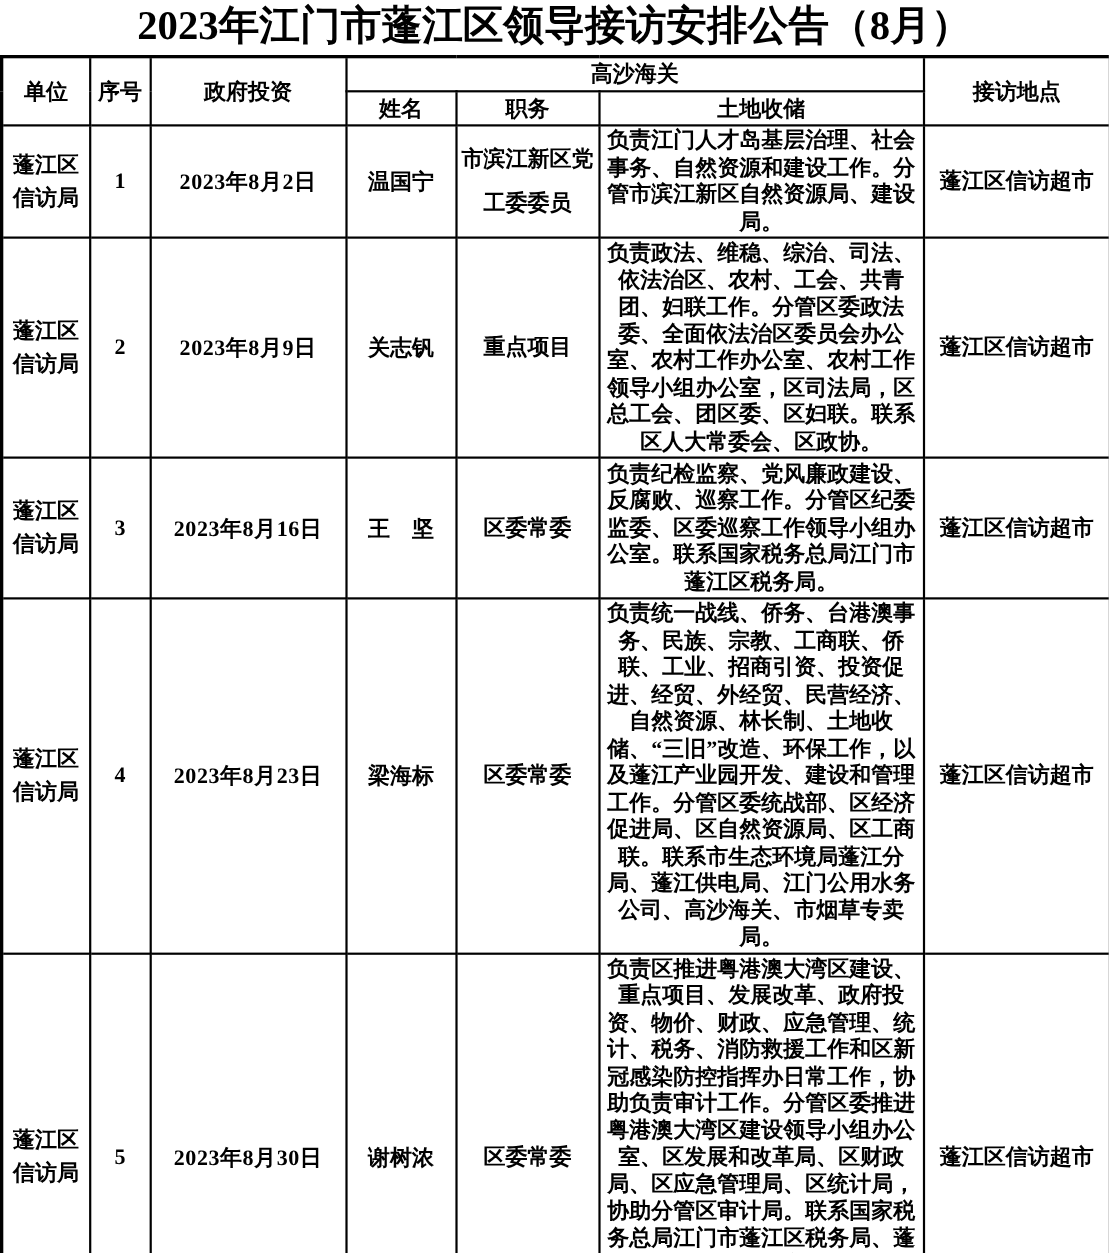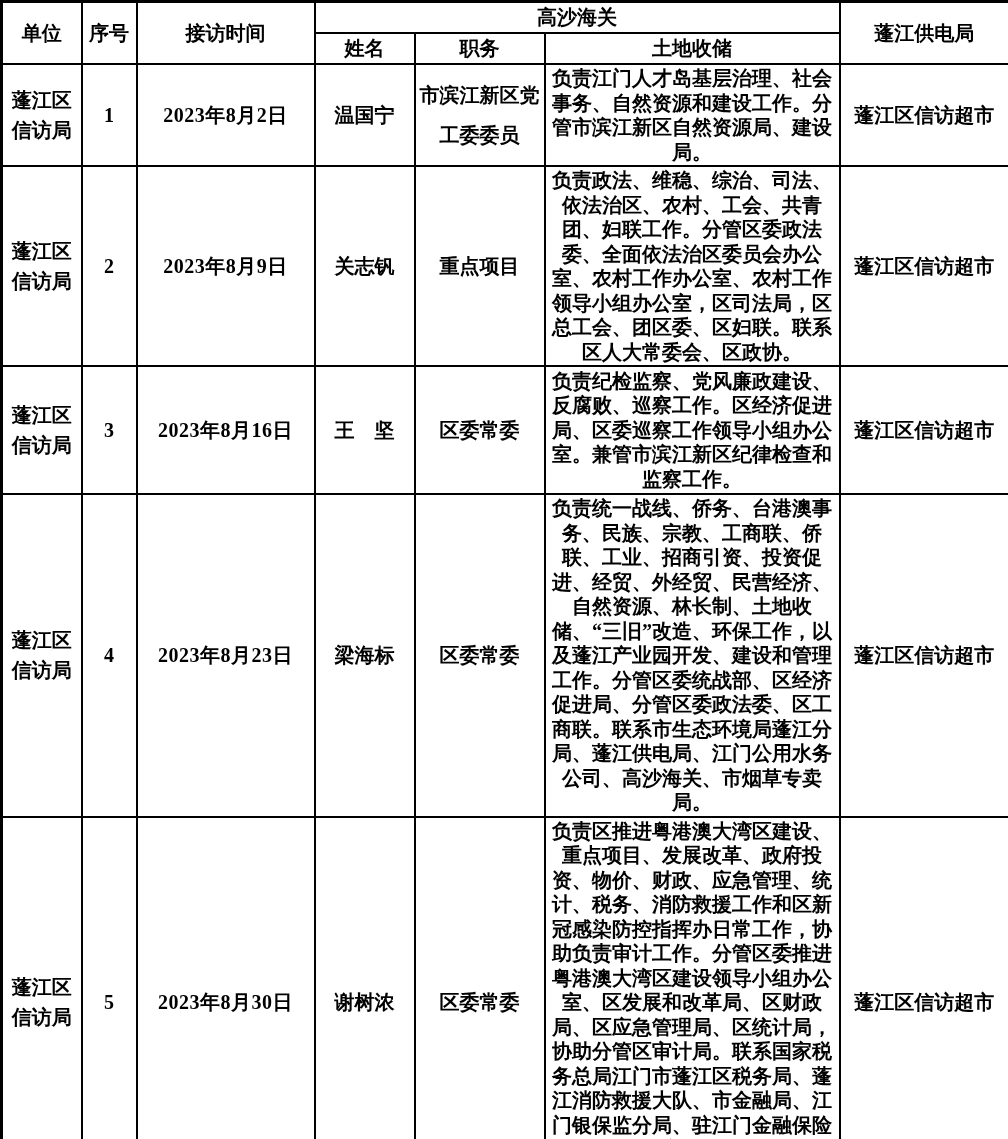--- a/index.html
+++ b/index.html
@@ -61,38 +61,39 @@
   }
   td.c-location {
     padding: 1px 4px;
     line-height: 26px;
   }
 </style>
 </head>
 <body>
 
 <div class="page">
+  <h1 class="title">2023年江门市蓬江区领导接访安排公告（8月）</h1>
 
   <table class="schedule">
     <colgroup>
       <col style="width:80px">
       <col style="width:55px">
       <col style="width:178px">
       <col style="width:100px">
       <col style="width:130px">
       <col style="width:295px">
       <col style="width:170px">
     </colgroup>
     <thead>
       <tr class="h1">
         <th rowspan="2">单位</th>
         <th rowspan="2">序号</th>
-        <th rowspan="2">接访时间</th>
+        <th rowspan="2">政府投资</th>
         <th colspan="3">高沙海关</th>
-        <th rowspan="2">蓬江供电局</th>
+        <th rowspan="2">接访地点</th>
       </tr>
       <tr class="h2">
         <th>姓名</th>
         <th>职务</th>
         <th>土地收储</th>
       </tr>
     </thead>
     <tbody id="rows">
         <tr style="height: 87px;">
     <td class="c-unit">蓬江区信访局</td>
@@ -111,30 +112,30 @@
     <td class="c-position">重点项目</td>
     <td class="c-duties">负责政法、维稳、综治、司法、依法治区、农村、工会、共青团、妇联工作。分管区委政法委、全面依法治区委员会办公室、农村工作办公室、农村工作领导小组办公室，区司法局，区总工会、团区委、区妇联。联系区人大常委会、区政协。</td>
     <td class="c-location">蓬江区信访超市</td>
   </tr>
         <tr style="height: 128px;">
     <td class="c-unit">蓬江区信访局</td>
     <td class="c-index">3</td>
     <td class="c-time">2023年8月16日</td>
     <td class="c-name">王　坚</td>
     <td class="c-position">区委常委</td>
-    <td class="c-duties">负责纪检监察、党风廉政建设、反腐败、巡察工作。区经济促进局、区委巡察工作领导小组办公室。兼管市滨江新区纪律检查和监察工作。</td>
+    <td class="c-duties">负责纪检监察、党风廉政建设、反腐败、巡察工作。分管区纪委监委、区委巡察工作领导小组办公室。联系国家税务总局江门市蓬江区税务局。</td>
     <td class="c-location">蓬江区信访超市</td>
   </tr>
         <tr style="height: 277px;">
     <td class="c-unit">蓬江区信访局</td>
     <td class="c-index">4</td>
     <td class="c-time">2023年8月23日</td>
     <td class="c-name">梁海标</td>
     <td class="c-position">区委常委</td>
-    <td class="c-duties">负责统一战线、侨务、台港澳事务、民族、宗教、工商联、侨联、工业、招商引资、投资促进、经贸、外经贸、民营经济、自然资源、林长制、土地收储、“三旧”改造、环保工作，以及蓬江产业园开发、建设和管理工作。分管区委统战部、区经济促进局、分管区委政法委、区工商联。联系市生态环境局蓬江分局、蓬江供电局、江门公用水务公司、高沙海关、市烟草专卖局。</td>
+    <td class="c-duties">负责统一战线、侨务、台港澳事务、民族、宗教、工商联、侨联、工业、招商引资、投资促进、经贸、外经贸、民营经济、自然资源、林长制、土地收储、“三旧”改造、环保工作，以及蓬江产业园开发、建设和管理工作。分管区委统战部、区经济促进局、区自然资源局、区工商联。联系市生态环境局蓬江分局、蓬江供电局、江门公用水务公司、高沙海关、市烟草专卖局。</td>
     <td class="c-location">蓬江区信访超市</td>
   </tr>
         <tr style="height: 343px;">
     <td class="c-unit">蓬江区信访局</td>
     <td class="c-index">5</td>
     <td class="c-time">2023年8月30日</td>
     <td class="c-name">谢树浓</td>
     <td class="c-position">区委常委</td>
     <td class="c-duties">负责区推进粤港澳大湾区建设、重点项目、发展改革、政府投资、物价、财政、应急管理、统计、税务、消防救援工作和区新冠感染防控指挥办日常工作，协助负责审计工作。分管区委推进粤港澳大湾区建设领导小组办公室、区发展和改革局、区财政局、区应急管理局、区统计局，协助分管区审计局。联系国家税务总局江门市蓬江区税务局、蓬江消防救援大队、市金融局、江门银保监分局、驻江门金融保险证券机构、市粮食和物资储备局、省盐业集团江门公司。</td>
     <td class="c-location">蓬江区信访超市</td>

